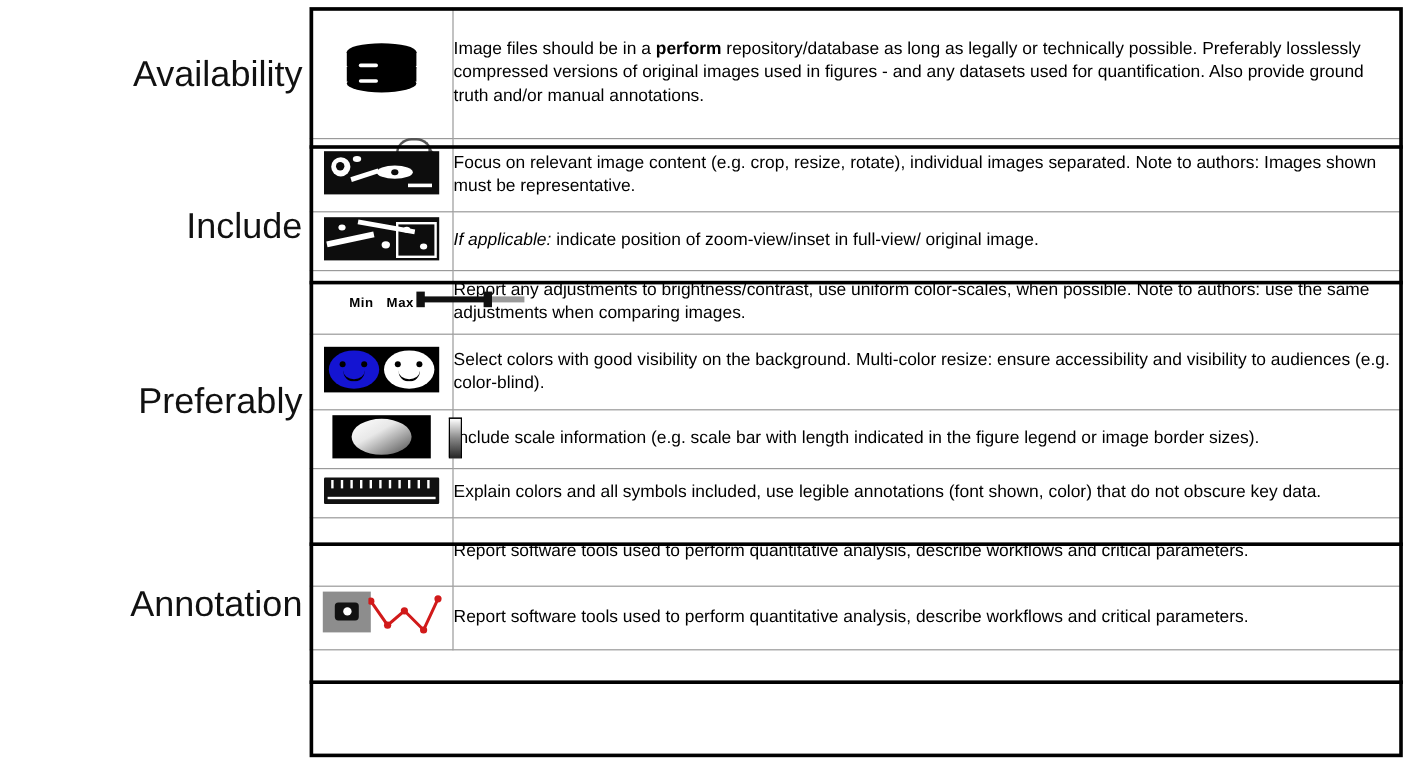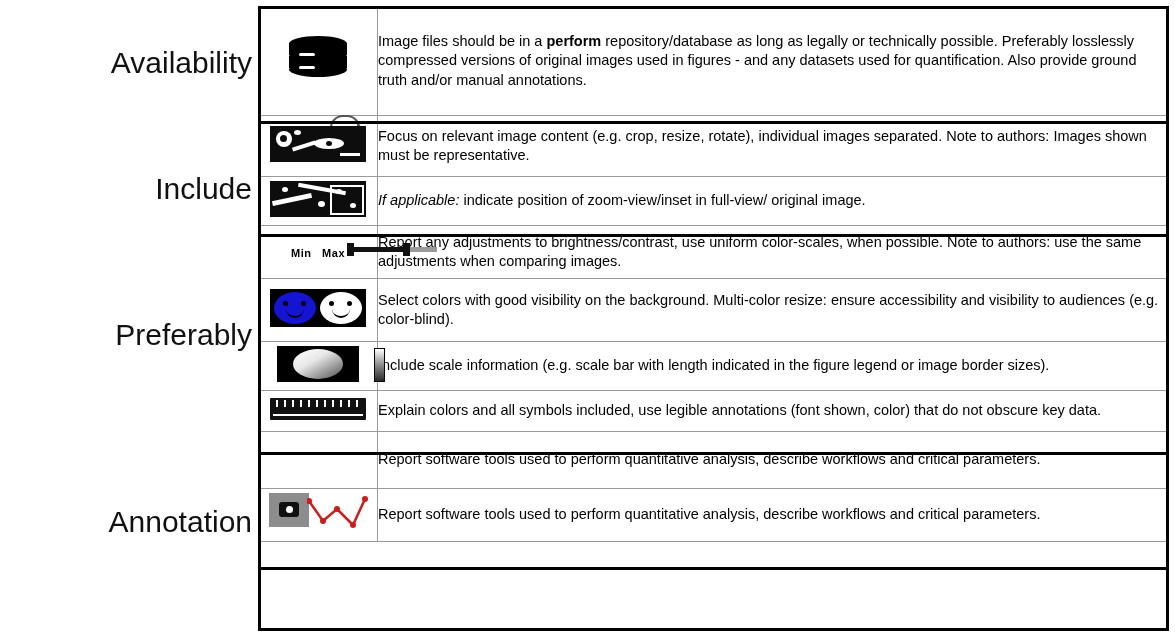--- a/index.html
+++ b/index.html
@@ -163,21 +163,21 @@
   .quant svg { position: absolute; left: 44px; top: 2px; }
 </style>
 </head>
 <body>
 
 <div class="sheet">
 
   <div class="cat-wrap" style="top:46px;">Availability</div>
   <div class="cat-wrap" style="top:172px;">Include</div>
   <div class="cat-wrap" style="top:318px;">Preferably</div>
-  <div class="cat-wrap" style="top:505px;">Annotation</div>
+  <div class="cat-wrap" style="top:487px;">Annotation</div>
 
   <table class="guide">
     <tbody>
 
       <tr>
         <td class="icon-cell" style="height:108px;">
           <span class="ic db">
             <span class="disc d1"></span>
             <span class="body1"></span>
             <span class="disc d2"></span>

